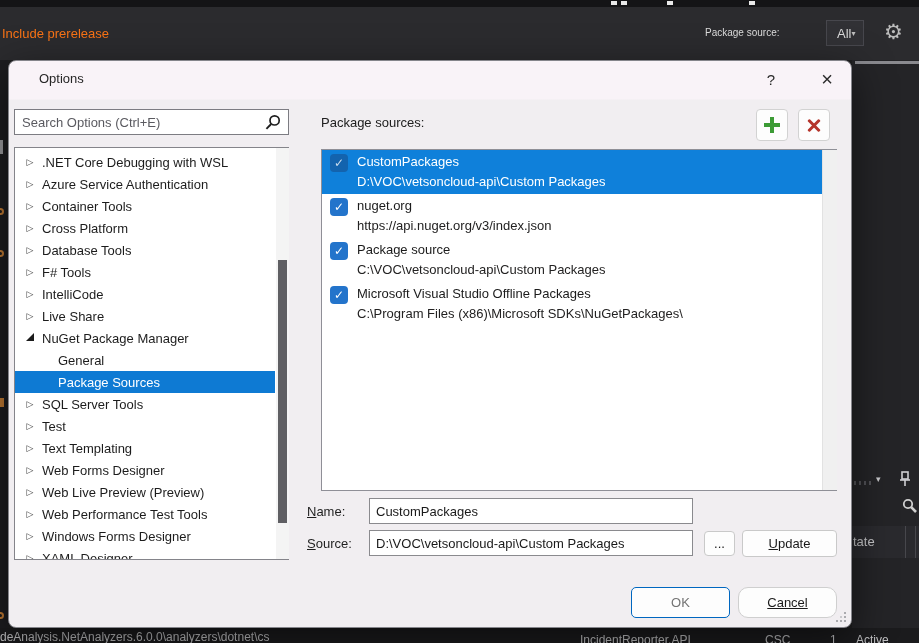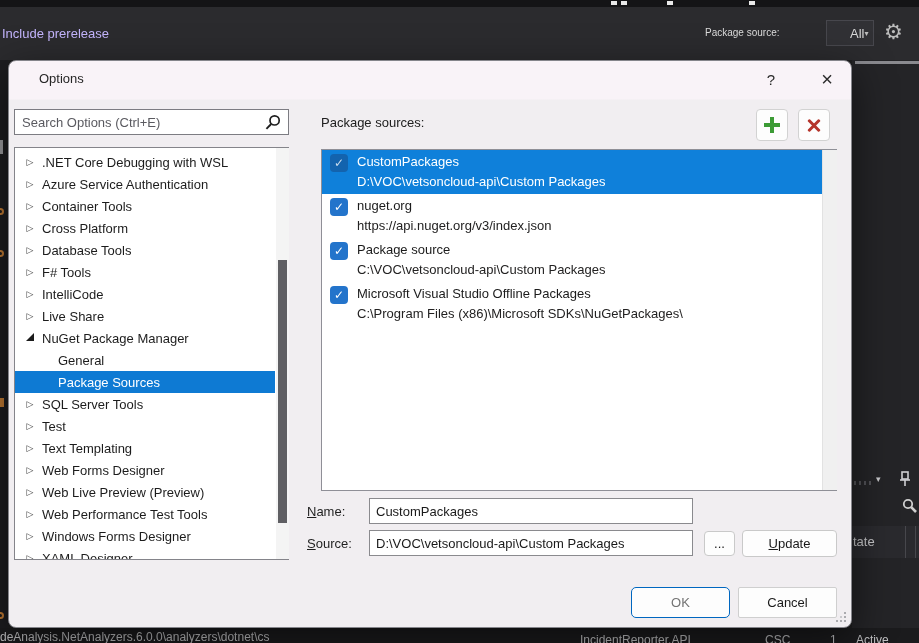--- a/index.html
+++ b/index.html
@@ -4,24 +4,24 @@
 <style>
   html,body{margin:0;padding:0;}
   body{width:919px;height:643px;position:relative;overflow:hidden;
        font-family:"Liberation Sans","DejaVu Sans",sans-serif;background:#1e1e1f;}
   .abs{position:absolute;}
 
   
   .topbar{left:0;top:0;width:919px;height:60px;background:#2b2b2e;}
   .topedge{left:0;top:0;width:919px;height:7px;background:#141416;}
   .tg{position:absolute;top:1px;width:6px;height:4px;background:#e9e9e9;}
-  .inc-label{left:2px;top:26px;font-size:13px;color:#c4b5fd;}
+  .inc-label{left:2px;top:26px;font-size:13px;color:#f97316;}
   .ps-label{left:705px;top:27px;font-size:10px;color:#dcdcdc;}
   .all-dd{left:826px;top:20px;width:38px;height:26px;background:#313135;border:1px solid #47474d;
-          display:flex;align-items:center;justify-content:space-between;padding:0 23px;box-sizing:border-box;}
+          display:flex;align-items:center;justify-content:space-between;padding:0 10px;box-sizing:border-box;}
   .all-dd span{font-size:13px;color:#d8d8d8;}
   .all-dd .dda{font-size:8px;color:#bdbdbd;}
   .gear{left:884px;top:20px;font-size:21px;color:#bcbcbc;line-height:24px;}
 
   .leftstrip{left:0;top:60px;width:8px;height:583px;background:#1d1d20;}
   .lmark{position:absolute;background:#9c9ca0;}
   .ring{position:absolute;width:7px;height:7px;border:2px solid #c07a33;border-radius:50%;background:transparent;box-sizing:border-box;}
 
   .rightpanel{left:852px;top:60px;width:67px;height:583px;background:#242427;}
   .rp-topline{position:absolute;left:3px;top:1px;width:64px;height:3px;background:#8a8a8f;}
@@ -104,21 +104,21 @@
           font-size:13px;color:#1a1a1a;padding:0 6px;box-sizing:border-box;font-family:inherit;outline:none;}
   .ninput{left:360px;top:437px;}
   .sinput{left:360px;top:469px;}
   .browsebtn{left:695px;top:470px;width:31px;height:25px;background:#fdfdfd;border:1px solid #c9c9c9;
              border-radius:4px;font-size:13px;color:#1a1a1a;line-height:18px;}
   .updatebtn{left:733px;top:469px;width:95px;height:27px;background:#fdfdfd;border:1px solid #c9c9c9;
              border-radius:4px;font-size:13px;color:#1a1a1a;}
   .okbtn{left:622px;top:526px;width:99px;height:31px;background:#fdfdfd;border:1px solid #0067c0;
          border-radius:5px;font-size:13px;color:#737373;}
   .cancelbtn{left:729px;top:526px;width:99px;height:31px;background:#fdfdfd;border:1px solid #cfcfcf;
-             border-radius:2px;font-size:13px;color:#1a1a1a;}
+             border-radius:10px;font-size:13px;color:#1a1a1a;text-decoration:underline;}
   button{position:absolute;font-family:inherit;cursor:default;padding:0;}
   .grip{right:4px;bottom:4px;width:12px;height:12px;}
   .grip i{position:absolute;left:0;top:0;width:2px;height:2px;background:transparent;
           box-shadow:9px 9px #ababaf,5px 9px #ababaf,9px 5px #ababaf,1px 9px #ababaf,9px 1px #ababaf,5px 5px #c9c9cd;}
 </style>
 </head>
 <body>
 
 <div class="abs topbar">
   <div class="abs topedge">

